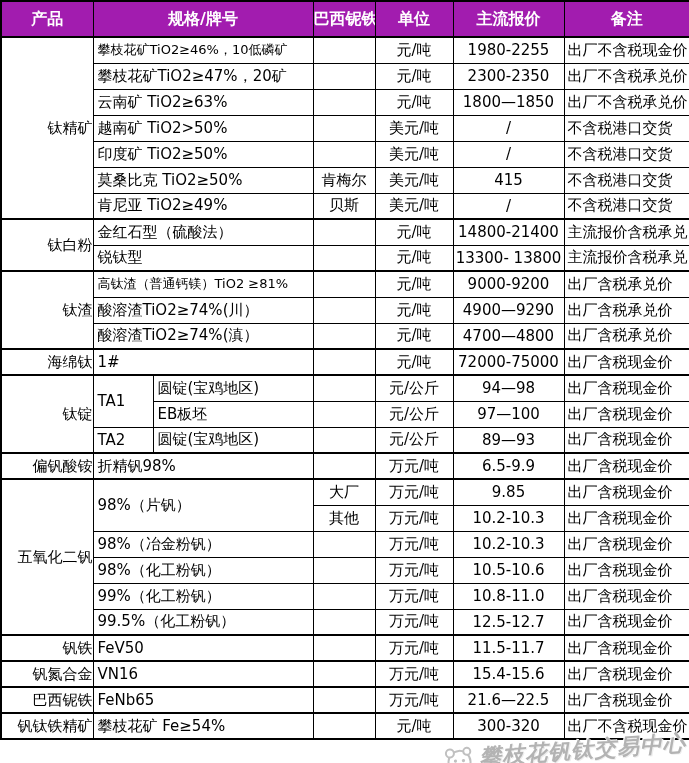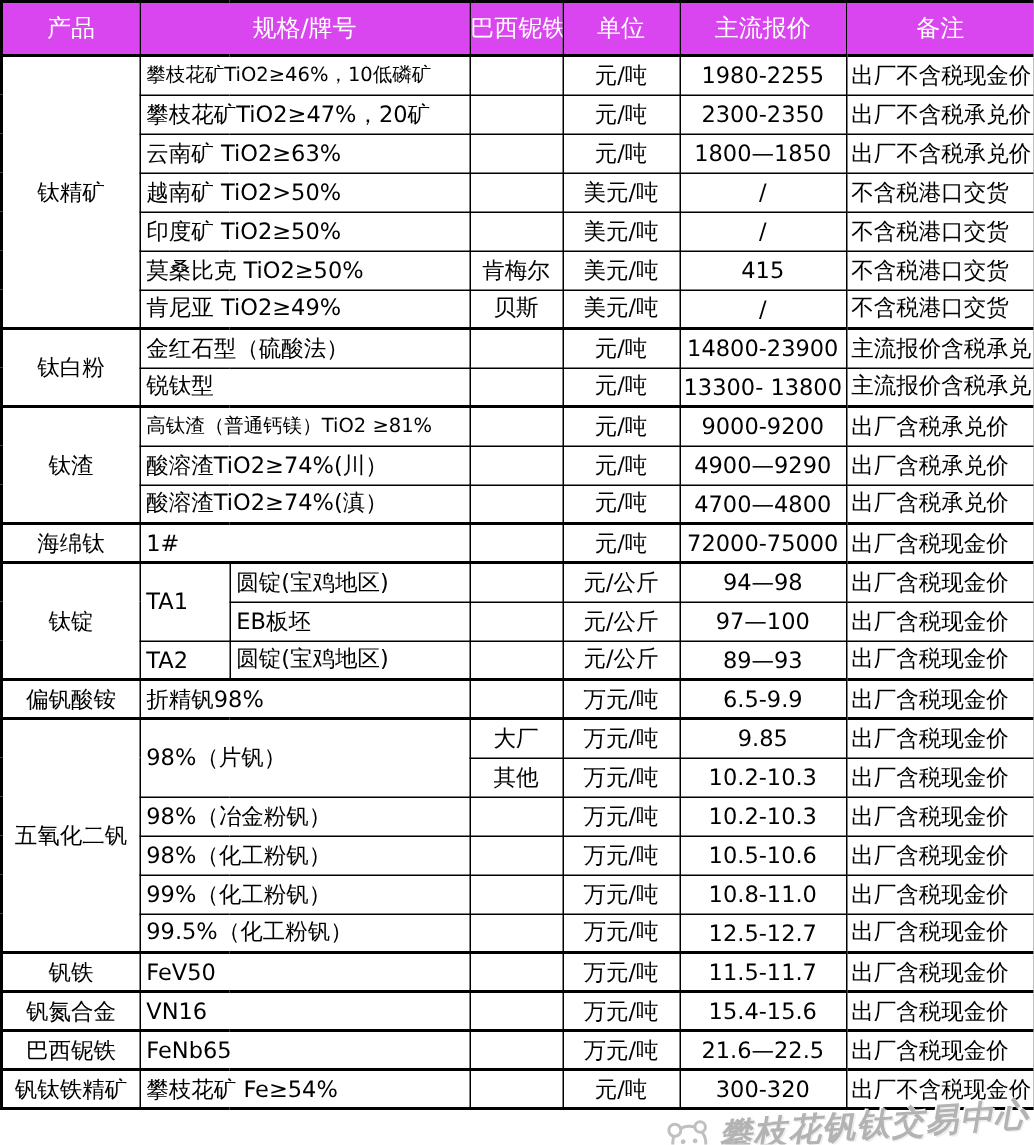--- a/index.html
+++ b/index.html
@@ -9,26 +9,26 @@
   }
   table.price-table{
     border-collapse:collapse;table-layout:fixed;width:689px;
     border:2px solid #000;
   }
   th,td{
     border:1px solid #000;overflow:hidden;white-space:nowrap;
     padding:0;vertical-align:middle;
   }
   thead th{
-    background:#d946ef;color:#ffffff;font-weight:normal;font-size:16px;
+    background:#a21caf;color:#ffffff;font-weight:bold;font-size:16px;
     height:34px;border-bottom:2px solid #000;text-align:center;
   }
   tbody tr{height:26px;}
   td{font-size:15px;}
-  td.prod{text-align:center;}
+  td.prod{text-align:right;}
   td.spec,td.spec2,td.grade{text-align:left;padding-left:4px;}
   td.ven,td.unit,td.price{text-align:center;}
   td.note{text-align:left;padding-left:3px;}
   tr.g td{border-top:2px solid #000;}
   td.sm{font-size:13px;}
   .watermark{
     position:absolute;right:2px;bottom:2px;display:flex;align-items:center;
     gap:3px;transform:rotate(-4deg);transform-origin:right bottom;
     pointer-events:none;
   }
@@ -110,21 +110,21 @@
       <td class="ven">贝斯</td>
       <td class="unit">美元/吨</td>
       <td class="price">/</td>
       <td class="note">不含税港口交货</td>
     </tr>
     <tr class="g">
       <td class="prod" rowspan="2">钛白粉</td>
       <td class="spec" colspan="2">金红石型（硫酸法）</td>
       <td class="ven"></td>
       <td class="unit">元/吨</td>
-      <td class="price">14800-23900</td>
+      <td class="price">14800-21400</td>
       <td class="note">主流报价含税承兑</td>
     </tr>
     <tr>
       <td class="spec" colspan="2">锐钛型</td>
       <td class="ven"></td>
       <td class="unit">元/吨</td>
       <td class="price">13300- 13800</td>
       <td class="note">主流报价含税承兑</td>
     </tr>
     <tr class="g">

